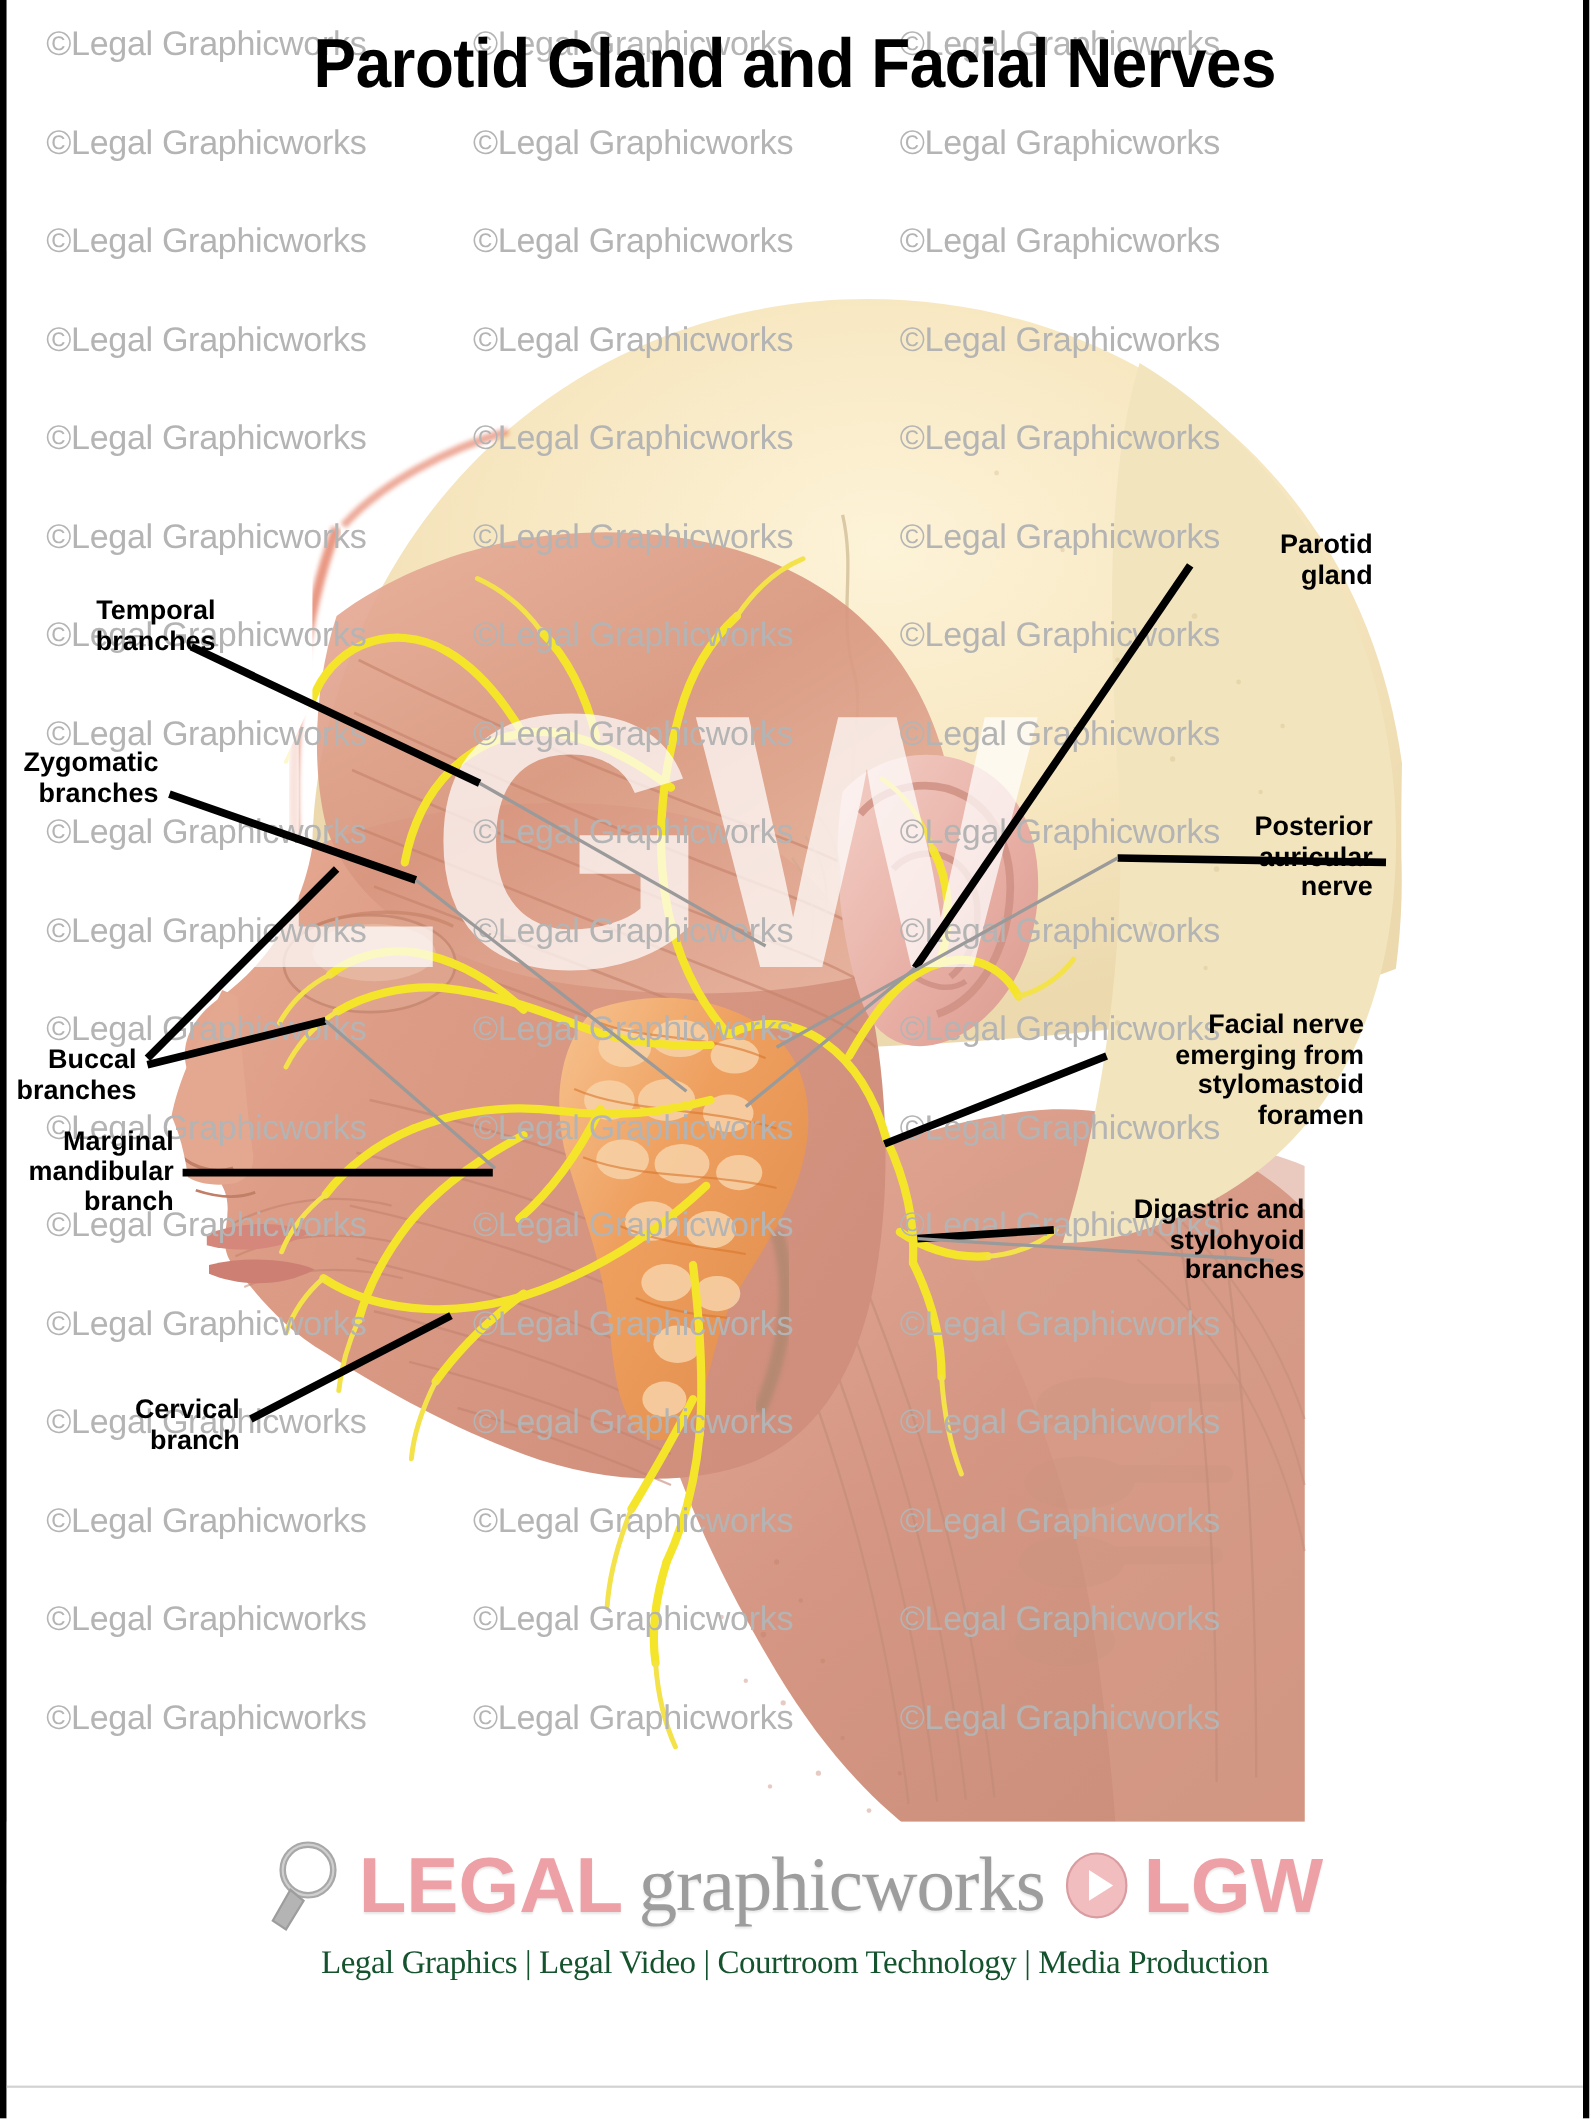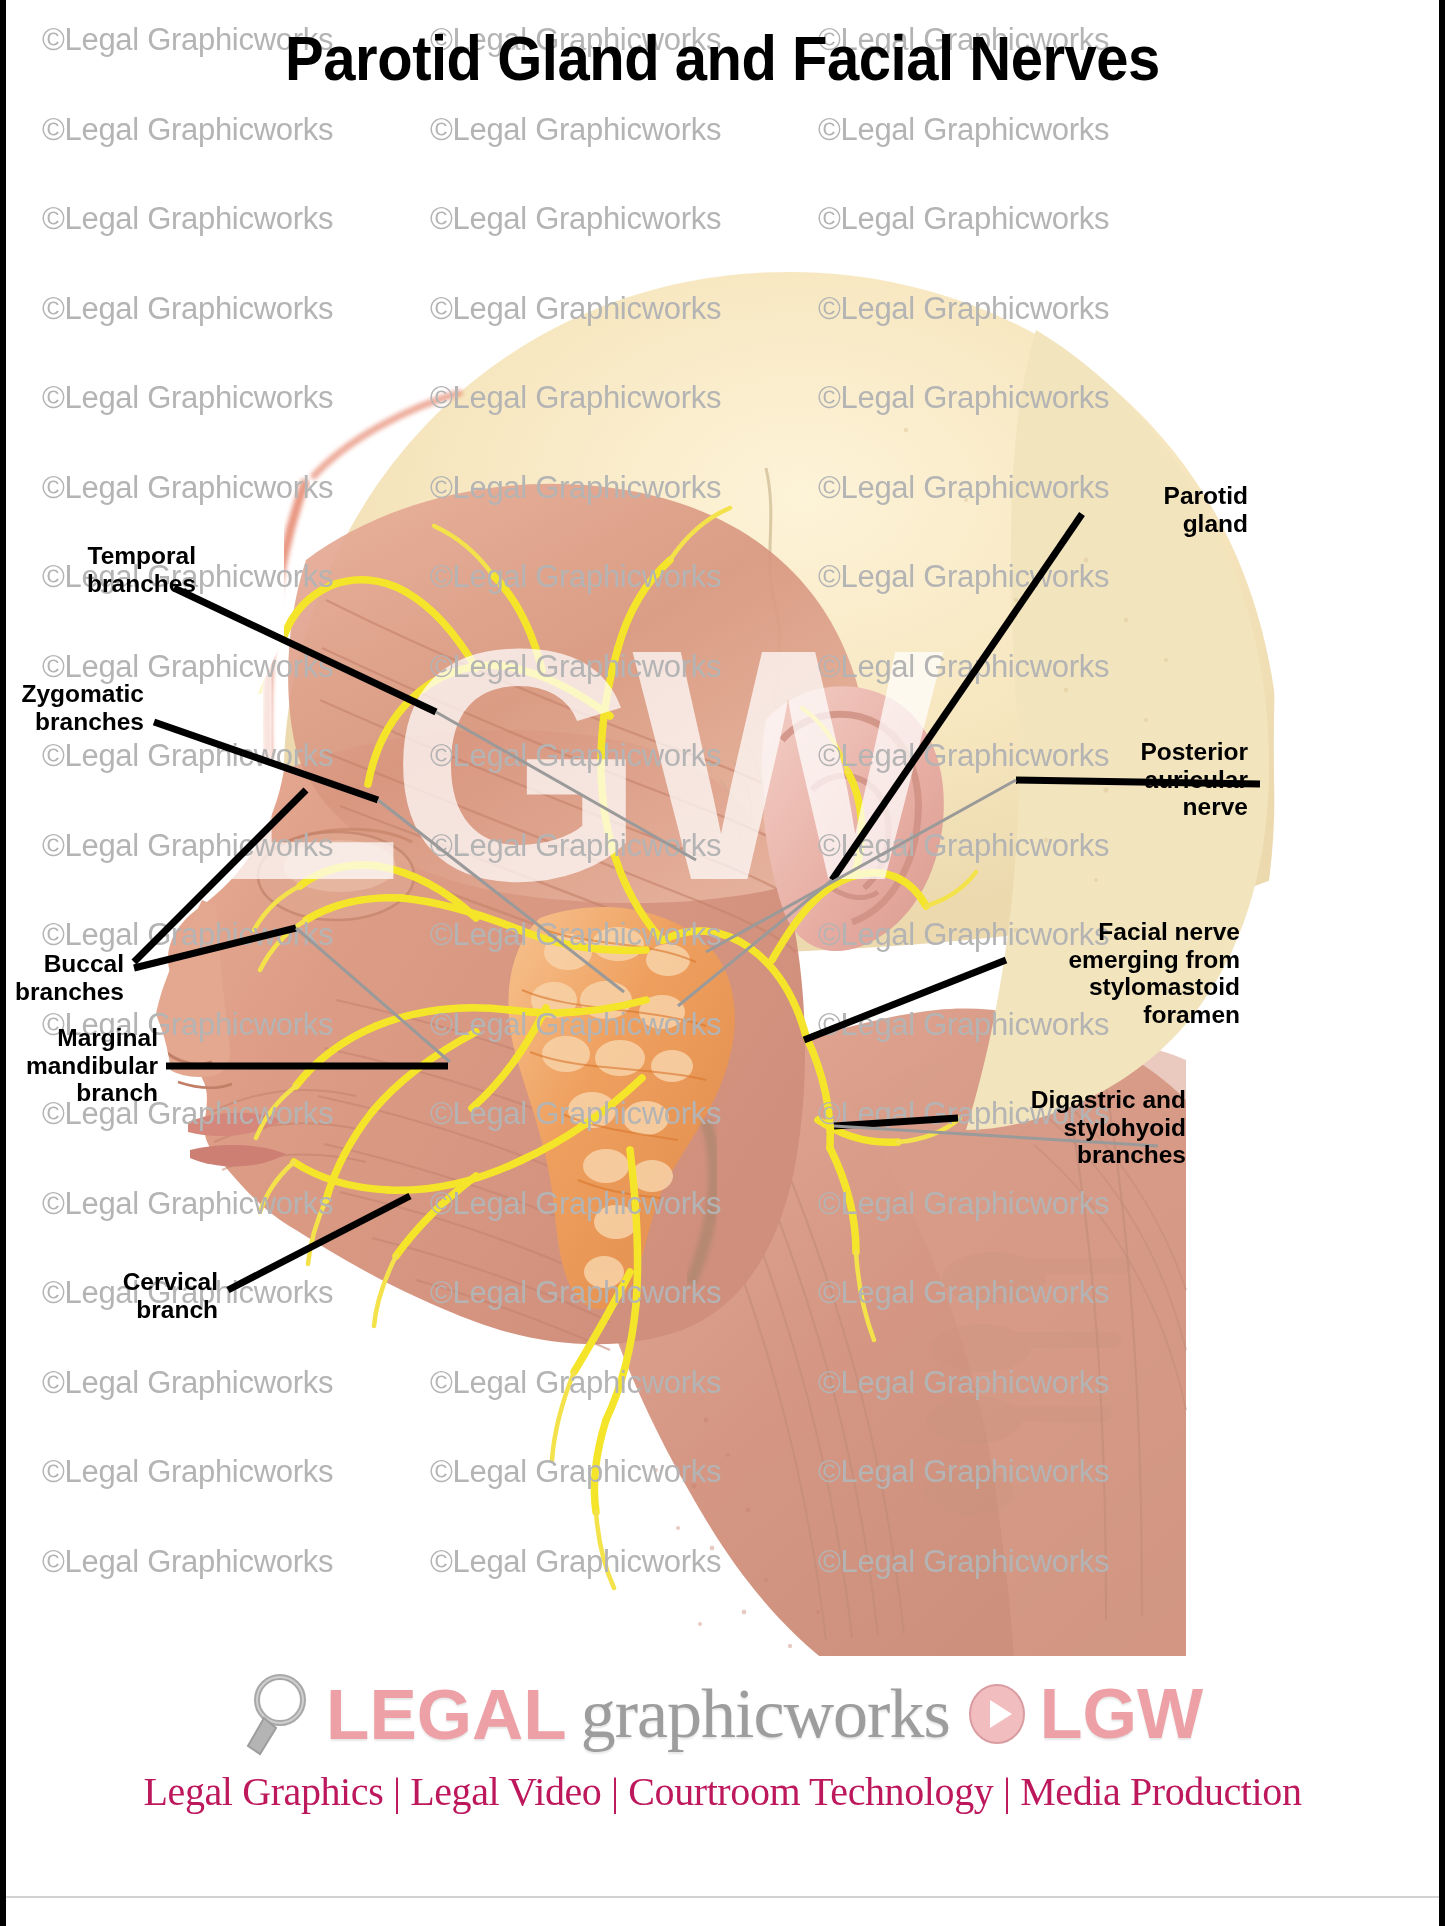--- a/index.html
+++ b/index.html
@@ -83,21 +83,21 @@
   }
   .f-mw{
     font-family:"Liberation Serif",serif;
     font-weight:400;font-size:70px;color:#9d9d9d;letter-spacing:-1px;
     margin-left:14px;
     text-shadow:0 2px 2px rgba(0,0,0,0.10);
   }
   .tagline{
     position:absolute;left:0;top:112px;width:100%;text-align:center;
     font-family:"Liberation Serif",serif;
-    font-size:40px;color:#be185d;letter-spacing:-0.4px;
+    font-size:30px;color:#14532d;letter-spacing:-0.4px;
   }
   .footer-rule{position:absolute;left:0;bottom:28px;width:100%;height:2px;background:#d2d2d2;}
 </style>
 </head>
 <body>
 
 <div id="page">
 
   <svg class="art" viewBox="0 0 1445 1926" preserveAspectRatio="none">
     <defs>

